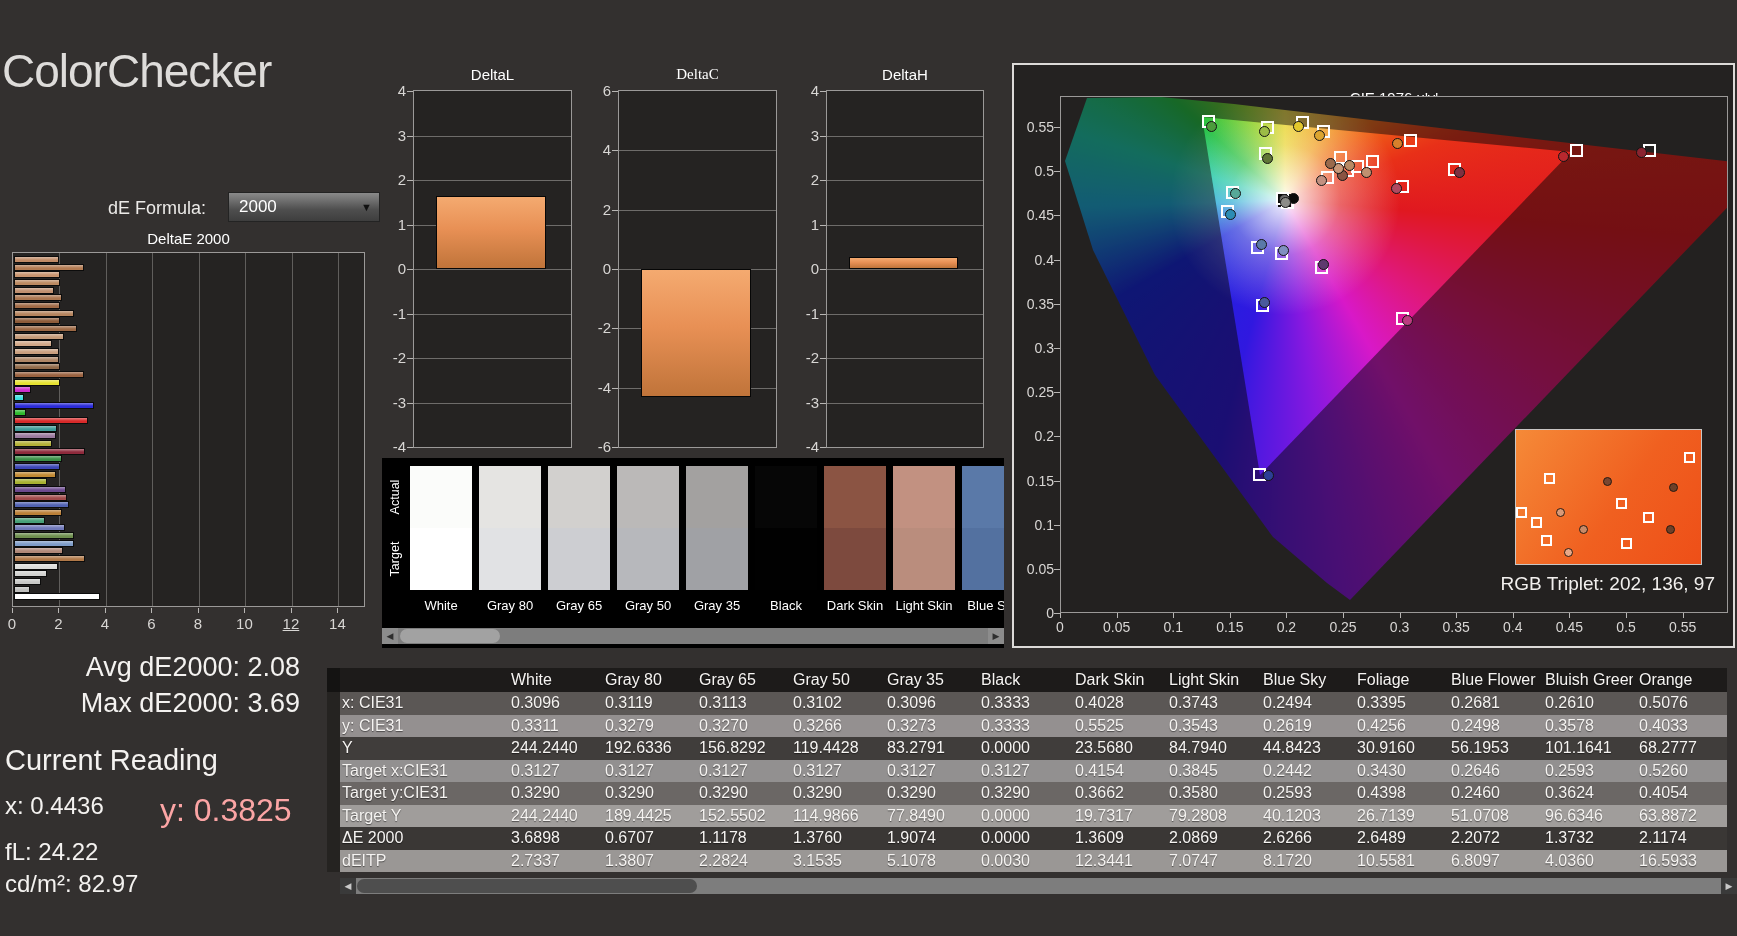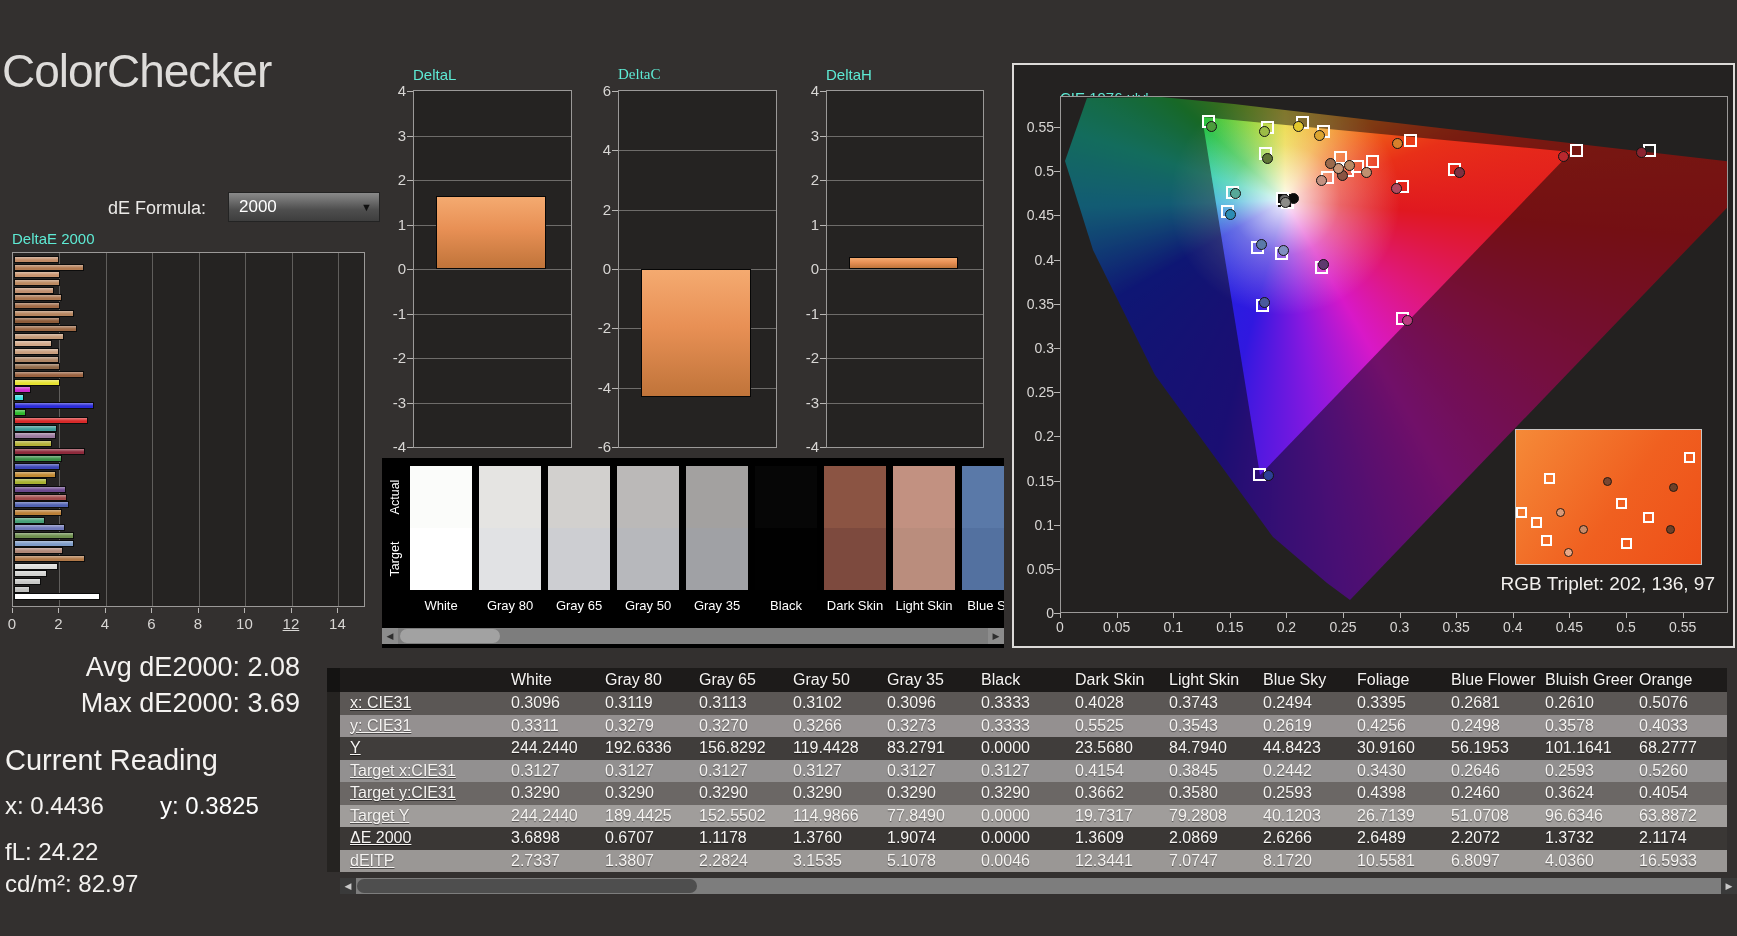--- a/index.html
+++ b/index.html
@@ -7,21 +7,21 @@
   .abs{position:absolute;}
   
   .title{left:2px;top:44px;font-size:46px;font-weight:400;color:#dedcda;letter-spacing:-1px;}
   .desc{left:30px;top:120px;font-size:16.5px;color:#eceae8;line-height:1.55;}
   .formula-label{left:108px;top:198px;font-size:18px;color:#eceae8;}
   .formula-select{left:228px;top:192px;width:152px;height:30px;background:linear-gradient(180deg,#8a8a8a,#4e4e4e 60%,#3e3e3e);border:1px solid #232323;box-sizing:border-box;cursor:pointer;}
   .formula-select .val{position:absolute;left:10px;top:4px;font-size:17px;color:#fff;}
   .formula-select .arr{position:absolute;right:7px;top:8px;font-size:11px;color:#111;}
   
   .plot{position:absolute;background:#252322;border:1px solid #9b9998;box-sizing:border-box;}
-  .ptitle{position:absolute;font-size:15px;color:#5eead4;}
+  .ptitle{position:absolute;font-size:15px;color:#ffffff;text-align:center;}
   .gridv{position:absolute;top:0;bottom:0;width:1px;background:#605e5c;}
   .gridh{position:absolute;left:0;right:0;height:1px;background:#6e6c6a;}
   .tickx{position:absolute;width:34px;text-align:center;font-size:15px;color:#d8d6d4;}
   .ticky{position:absolute;width:34px;text-align:right;font-size:15px;color:#d8d6d4;}
   .dashx{position:absolute;width:1px;height:5px;background:#b8b6b4;}
   .dashy{position:absolute;width:6px;height:1px;background:#b8b6b4;}
   .debar{position:absolute;left:1px;height:7px;border:1px solid #0c0c0c;box-sizing:border-box;}
   .obar{position:absolute;left:14%;width:70%;background:linear-gradient(180deg,#f4aa70,#e89055 45%,#c0743a);border:1px solid #060606;box-sizing:border-box;}
   
   .strip{left:382px;top:458px;width:622px;height:190px;background:#000;overflow:hidden;}
@@ -51,28 +51,28 @@
   .cticky{position:absolute;width:38px;text-align:right;font-size:14px;color:#d8d6d4;}
   .inset{position:absolute;left:501px;top:364px;width:187px;height:136px;background:linear-gradient(125deg,#f58a38,#f06020 55%,#ee4f18);border:1px solid #c8c6c4;box-sizing:border-box;}
   .isq{position:absolute;width:11px;height:11px;border:2px solid #fff;box-sizing:border-box;}
   .ipt{position:absolute;width:9px;height:9px;border-radius:50%;border:1px solid #2a1a10;box-sizing:border-box;}
   .rgbtext{position:absolute;right:18px;top:508px;font-size:19px;color:#f2f0ee;}
   
   .rd1{left:20px;top:652px;width:280px;text-align:right;font-size:27px;color:#f4f2f0;}
   .rd2{left:20px;top:688px;width:280px;text-align:right;font-size:27px;color:#f4f2f0;}
   .rdh{left:5px;top:744px;font-size:29px;color:#f4f2f0;}
   .rdxy{left:5px;top:792px;font-size:24px;color:#f4f2f0;}
-  .rdy2{left:160px;top:792px;font-size:24px;color:#ffffff;}
+  .rdy2{left:160px;top:792px;font-size:32px;color:#fca5a5;}
   .rdfl{left:5px;top:838px;font-size:24px;color:#f4f2f0;}
   .rdcd{left:5px;top:870px;font-size:24px;color:#f4f2f0;}
   
   .tbl{left:327px;top:668px;width:1400px;}
   .trow{position:absolute;left:0;width:1400px;height:22.5px;display:flex;}
   .tstub{width:13px;height:100%;background:#252321;flex:none;}
-  .tlabel{width:165px;height:100%;flex:none;font-size:16px;line-height:22.5px;padding-left:10px;box-sizing:border-box;color:#f6f4f2;text-shadow:0 1px 1px rgba(0,0,0,.5);white-space:nowrap;text-decoration:underline;}
+  .tlabel{width:165px;height:100%;flex:none;font-size:16px;line-height:22.5px;padding-left:2px;box-sizing:border-box;color:#f6f4f2;text-shadow:0 1px 1px rgba(0,0,0,.5);white-space:nowrap;}
   .tcell{width:94px;height:100%;flex:none;font-size:16px;line-height:22.5px;padding-left:6px;box-sizing:border-box;color:#f6f4f2;text-shadow:0 1px 1px rgba(0,0,0,.5);white-space:nowrap;overflow:hidden;}
   .thead{height:24px;background:#1d1b1a;}
   .thead .tlabel,.thead .tcell{line-height:24px;font-size:16px;}
 </style>
 </head>
 <body>
 
 <div class="app">
 
   <div class="abs title">ColorChecker</div>
@@ -573,21 +573,21 @@
         <div class="tcell">2.1174</div>
       </div>
       <div class="trow" style="top: 181.5px; background: rgb(154, 151, 149);">
         <div class="tstub"></div>
         <div class="tlabel">dEITP</div>
         <div class="tcell">2.7337</div>
         <div class="tcell">1.3807</div>
         <div class="tcell">2.2824</div>
         <div class="tcell">3.1535</div>
         <div class="tcell">5.1078</div>
-        <div class="tcell">0.0046</div>
+        <div class="tcell">0.0030</div>
         <div class="tcell">12.3441</div>
         <div class="tcell">7.0747</div>
         <div class="tcell">8.1720</div>
         <div class="tcell">10.5581</div>
         <div class="tcell">6.8097</div>
         <div class="tcell">4.0360</div>
         <div class="tcell">16.5933</div>
       </div>
     </div>
   <div class="hscroll abs" style="left:340px;top:878px;width:1397px;">

